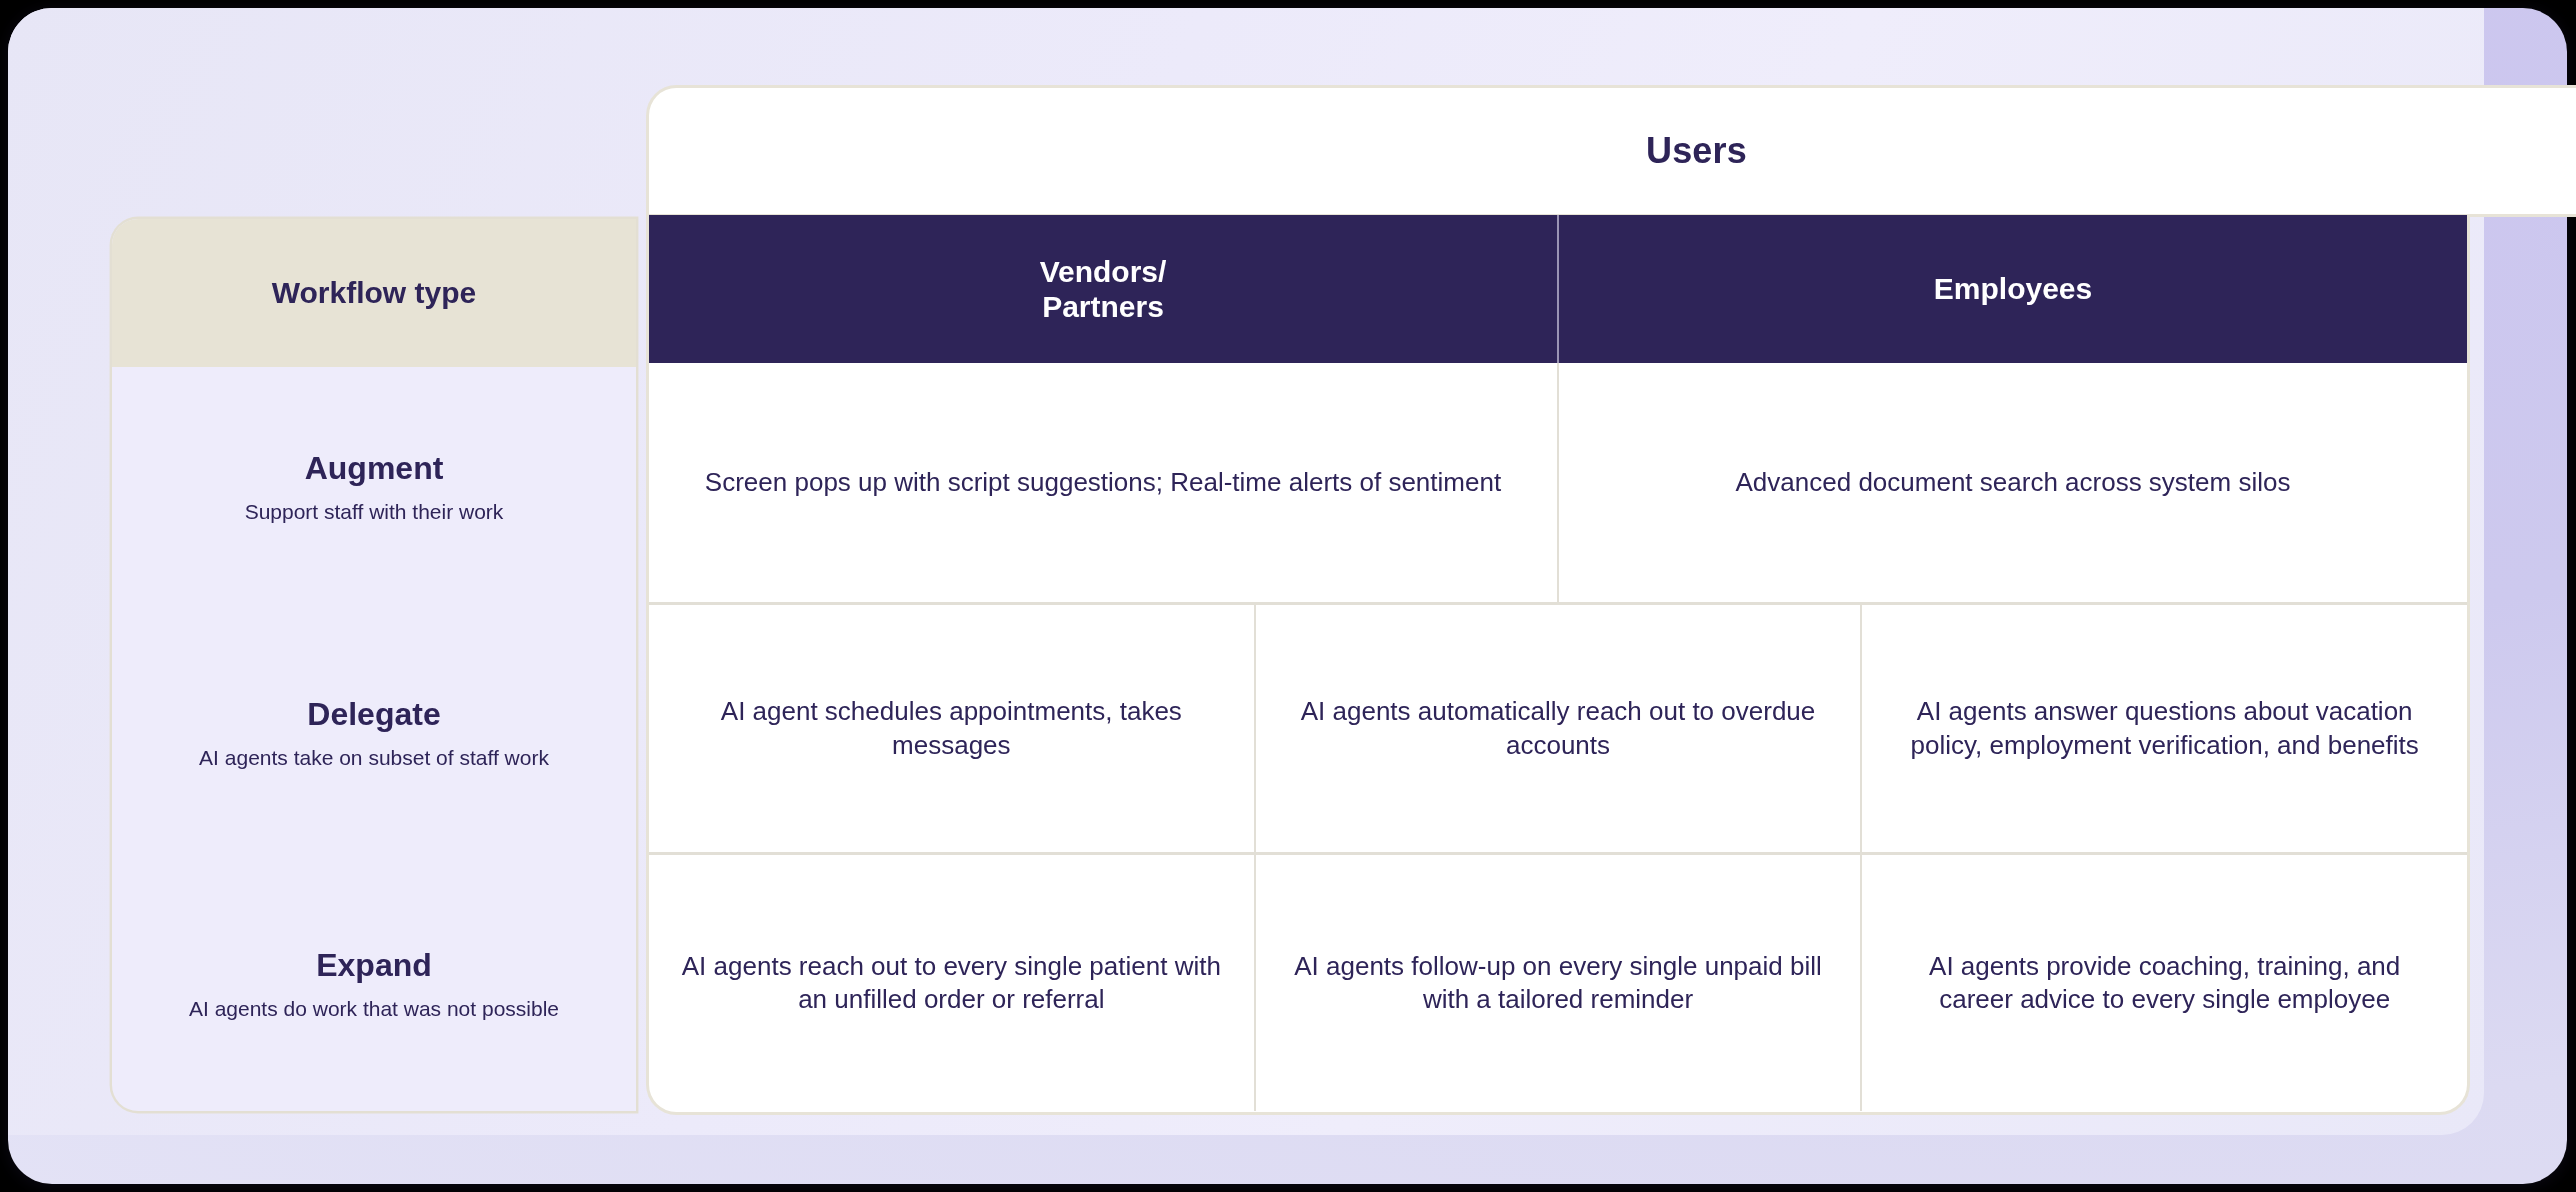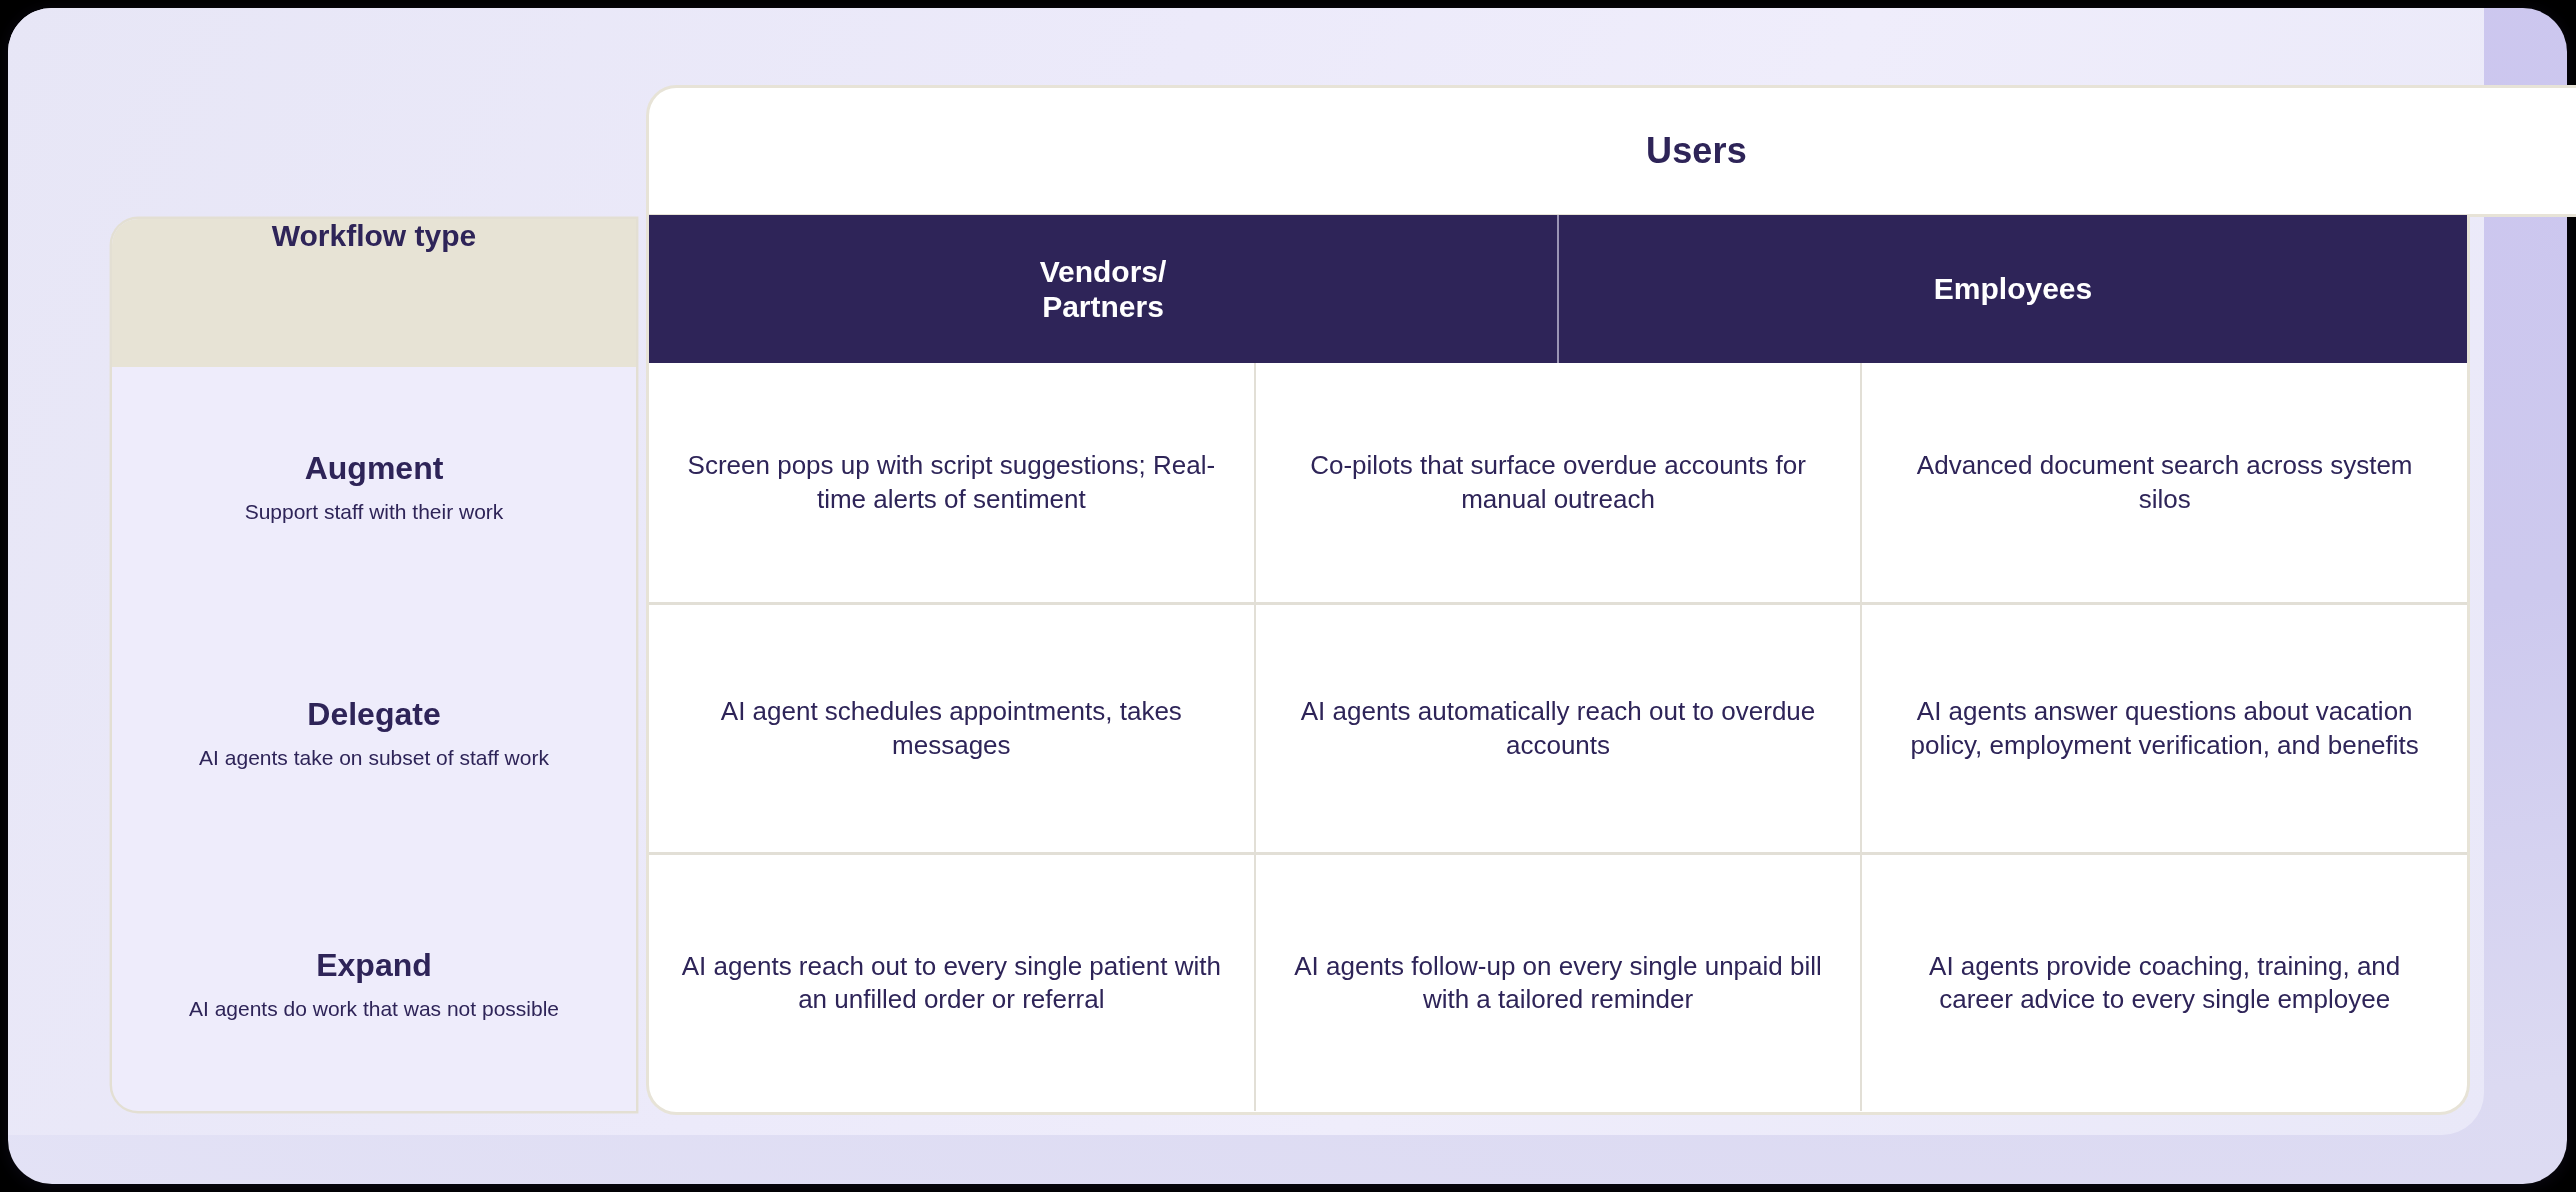--- a/index.html
+++ b/index.html
@@ -56,21 +56,21 @@
   
   #left-col{
     position:absolute;left:112px;top:219px;width:524px;height:892px;
     border-top-left-radius:26px;border-bottom-left-radius:26px;
     background:#eeecfb;
     box-shadow:0 0 0 2.4px #e3dfd3;
     z-index:2;overflow:hidden;
   }
   #left-col .lc-head{
     height:148px;background:#e7e3d5;
-    display:flex;align-items:flex-start;justify-content:center;
+    display:flex;align-items:center;justify-content:center;
   }
   #left-col .lc-head span{
     font-size:30px;font-weight:bold;color:#2e2458;
   }
   #left-col .lc-cell{
     display:flex;flex-direction:column;align-items:center;justify-content:center;
     text-align:center;padding:0 8px;box-sizing:border-box;color:#2e2458;
   }
   #left-col .lc-cell.r0{height:242px;}
   #left-col .lc-cell.r1{height:250px;}
@@ -161,23 +161,20 @@
     </div>
   </div>
 
   <div class="data-grid">
 
     <div class="data-row r0">
       <div class="data-cell">
         <span>Screen pops up with script suggestions; Real-time alerts of sentiment</span>
       </div>
       <div class="data-cell">
-        <span>Co-pilots that surface overdue accounts for manual outreach</span>
-      </div>
-      <div class="data-cell">
         <span>Advanced document search across system silos</span>
       </div>
     </div>
 
     <div class="data-row r1">
       <div class="data-cell">
         <span>AI agent schedules appointments, takes messages</span>
       </div>
       <div class="data-cell">
         <span>AI agents automatically reach out to overdue accounts</span>

